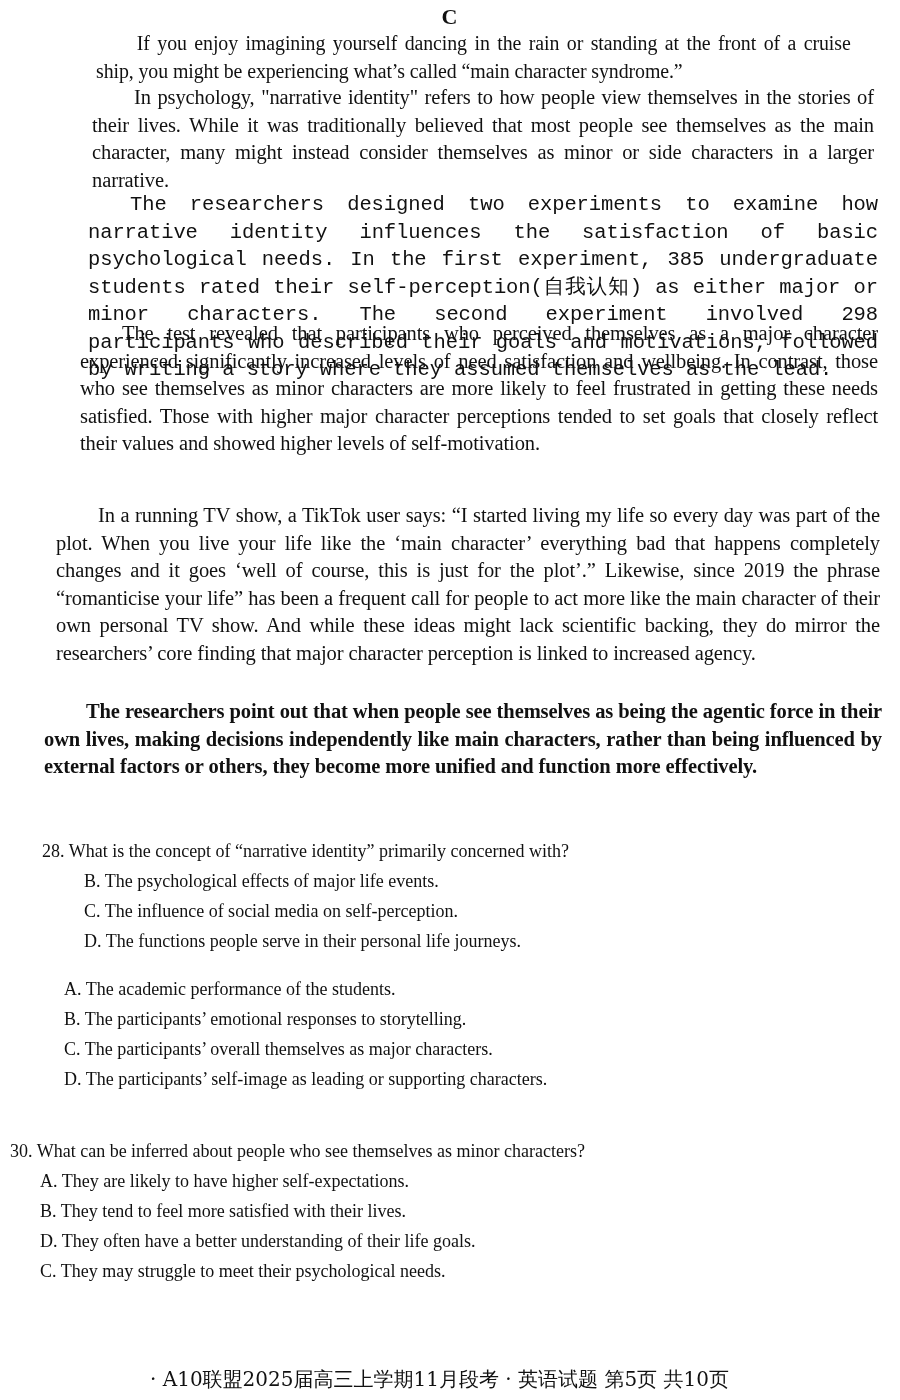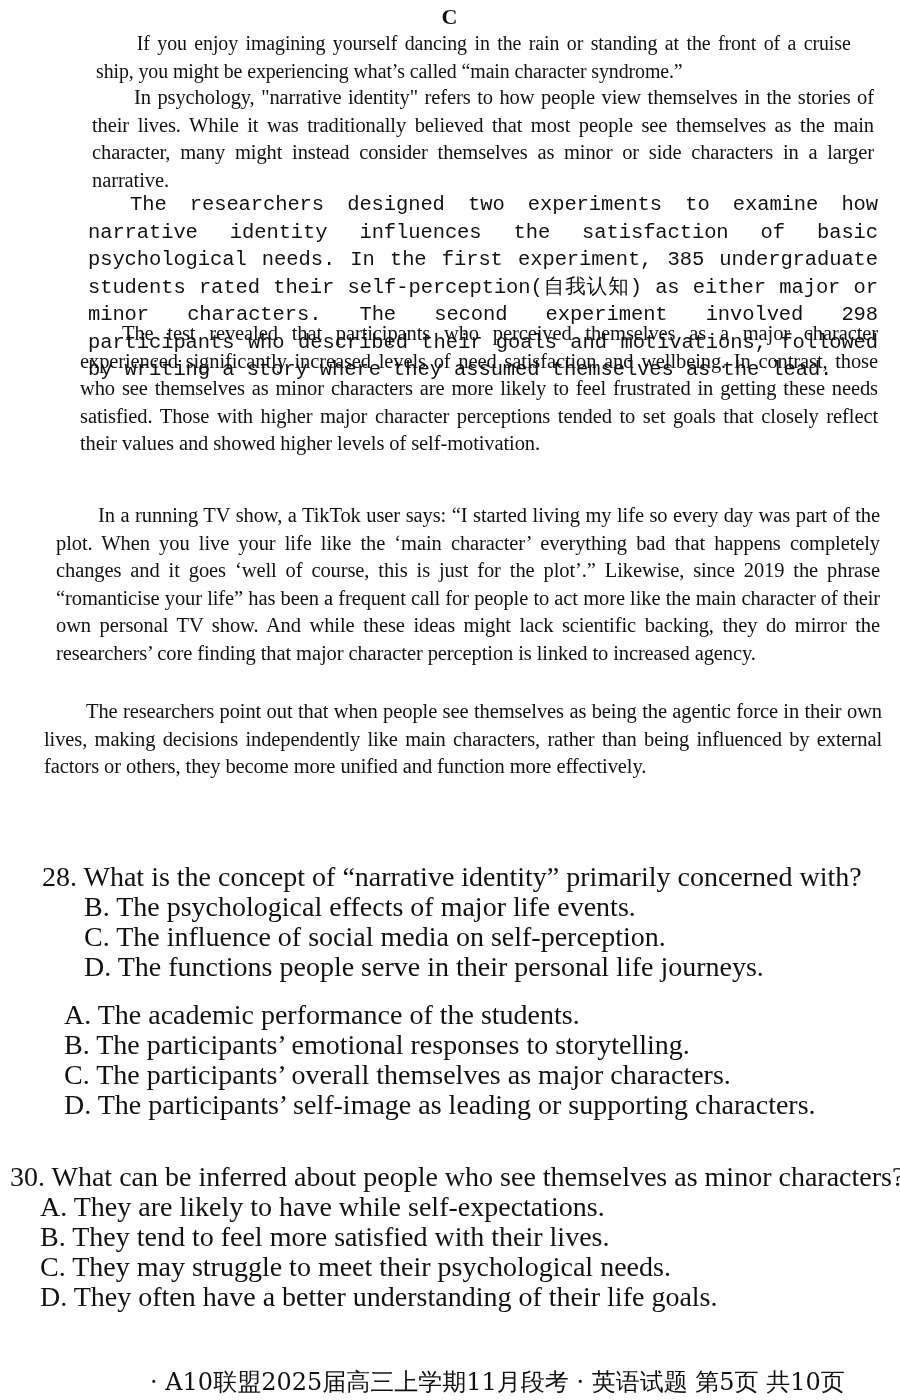--- a/index.html
+++ b/index.html
@@ -15,30 +15,30 @@
   }
   .para {
     position:absolute; font-size:20.5px; line-height:27.5px;
     text-align:justify; text-indent:42px; letter-spacing:-0.1px;
   }
   .p1 { left:96px; top:30px; width:778px; transform:scaleX(0.97); transform-origin:left top;}
   .p2 { left:92px; top:84px; width:782px; }
   .p3 { left:88px; top:191px; width:790px;font-family:Liberation Mono, monospace; }
   .p4 { left:80px; top:320px; width:798px; }
   .p5 { left:56px; top:502px; width:824px; }
-  .p6 { left:44px; top:698px; width:838px; }
-  .q { position:absolute; font-size:28px; line-height:30px;margin-top:26px; }
+  .p6 { left:44px; top:698px; width:838px;font-weight:bold; }
+  .q { position:absolute; font-size:18px; line-height:30px; }
   .q .stem { display:block; white-space:nowrap; }
   .q .opt { display:block; white-space:nowrap; padding-left:42px; }
   .q28 { left:42px; top:836px; }
   .q29 { left:22px; top:974px; }
   .q30 { left:10px; top:1136px; }
   .q30 .opt { padding-left:30px; }
   .footer {
-    position:absolute; top:1366px; left:150px; font-size:24px; white-space:nowrap;
+    position:absolute; top:1366px; left:150px; font-size:20px; white-space:nowrap;
     font-family:"DejaVu Serif", serif;
   }
 </style>
 </head>
 <body>
 
 <div class="page">
   <div class="section-letter">C</div>
 
   <p class="para p1" style="margin:0">If you enjoy imagining yourself dancing in the rain or standing at the front of a cruise ship, you might be experiencing what’s called “main character syndrome.”</p>
@@ -57,20 +57,20 @@
 
   <div class="q q29">
     <span class="opt">A. The academic performance of the students.</span>
     <span class="opt">B. The participants’ emotional responses to storytelling.</span>
     <span class="opt">C. The participants’ overall themselves as major characters.</span>
     <span class="opt">D. The participants’ self-image as leading or supporting characters.</span>
   </div>
 
   <div class="q q30">
     <span class="stem">30. What can be inferred about people who see themselves as minor characters?</span>
-    <span class="opt">A. They are likely to have while self-expectations.</span>
+    <span class="opt">A. They are likely to have higher self-expectations.</span>
     <span class="opt">B. They tend to feel more satisfied with their lives.</span>
+    <span class="opt">D. They often have a better understanding of their life goals.</span>
     <span class="opt">C. They may struggle to meet their psychological needs.</span>
-    <span class="opt">D. They often have a better understanding of their life goals.</span>
   </div>
 
   <div class="footer">· A10联盟2025届高三上学期11月段考 · 英语试题 第5页 共10页</div>
 </div>
 
 </body></html>

